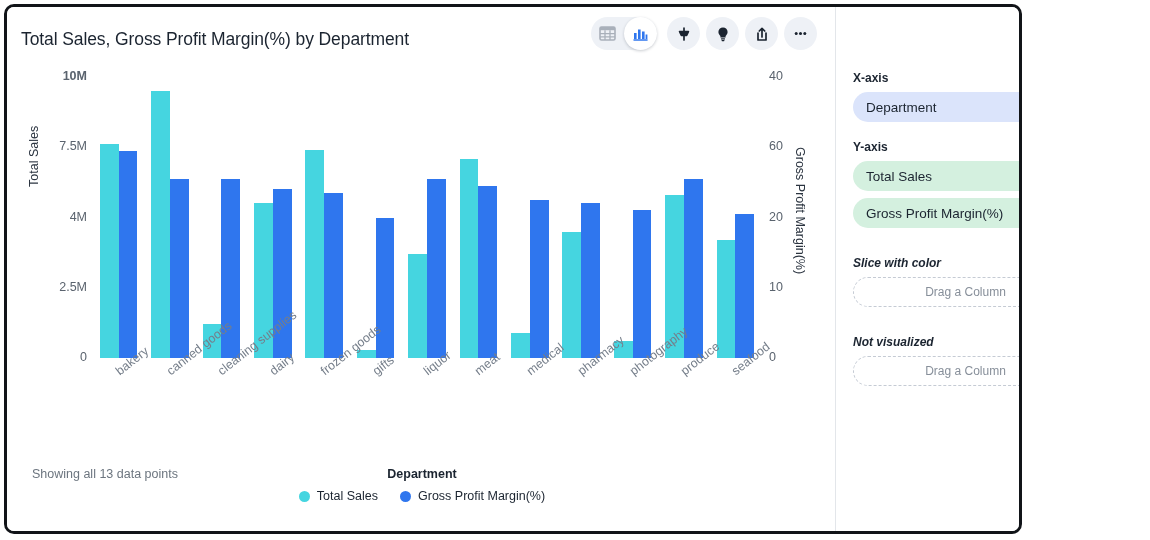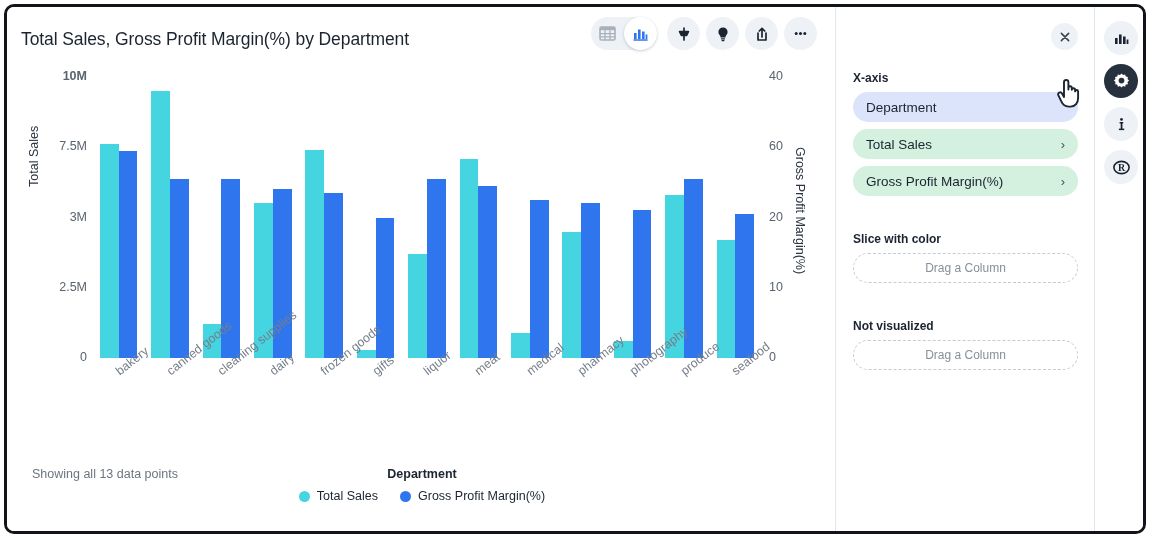--- a/index.html
+++ b/index.html
@@ -11,21 +11,21 @@
   }
   #app {
     position: relative;
     width: 1150px; height: 540px;
     background: #ffffff;
   }
   
   .frame {
     position: absolute;
     left: 4px; top: 4px;
-    width: 1142px; height: 530px;
+    width: 1018px; height: 530px;
     border: 3px solid #111418;
     border-radius: 10px;
     background: #ffffff;
     overflow: hidden;
   }
 
   
   .chart-panel {
     position: absolute;
     left: 0; top: 0;
@@ -259,21 +259,21 @@
     height: 30px;
     border: 1.3px dashed #c5cbd4;
     border-radius: 16px;
     display: flex;
     align-items: center;
     justify-content: center;
     font-size: 12px;
     color: #878f9a;
     cursor: pointer;
   }
-  .gap-lg { margin-top: 36px; }
+  .gap-lg { margin-top: 28px; font-style: italic; }
 
   
   .rail {
     position: absolute;
     left: 1089px; top: 0;
     width: 50px; height: 524px;
     background: #ffffff;
     display: flex;
     flex-direction: column;
     align-items: center;
@@ -357,21 +357,21 @@
         </svg>
       </div>
     </div>
 
     <div class="plot">
       <div class="axis-label-left">Total Sales</div>
       <div class="axis-label-right">Gross Profit Margin(%)</div>
       <div id="yticks-left">
             <div class="ytick left" style="top: 343px;">0</div>
             <div class="ytick left" style="top: 272.75px;">2.5M</div>
-            <div class="ytick left" style="top: 202.5px;">3M</div>
+            <div class="ytick left" style="top: 202.5px;">4M</div>
             <div class="ytick left" style="top: 132.25px;">7.5M</div>
             <div class="ytick left" style="top: 62px; font-weight: bold;">10M</div>
           </div>
       <div id="yticks-right">
             <div class="ytick right" style="top: 343px;">0</div>
             <div class="ytick right" style="top: 272.75px;">10</div>
             <div class="ytick right" style="top: 203px;">20</div>
             <div class="ytick right" style="top: 132.25px;">60</div>
             <div class="ytick right" style="top: 62px;">40</div>
           </div>
@@ -471,20 +471,21 @@
         </svg>
       </div>
     </div>
 
 
     <div class="field-label">X-axis</div>
     <div class="pill blue">
       <span>Department</span>
     </div>
 
+    <div class="field-label">Y-axis</div>
     <div class="pill green">
       <span>Total Sales</span>
       <span class="chev">›</span>
     </div>
     <div class="pill green">
       <span>Gross Profit Margin(%)</span>
       <span class="chev">›</span>
     </div>
 
     <div class="field-label gap-lg">Slice with color</div>

